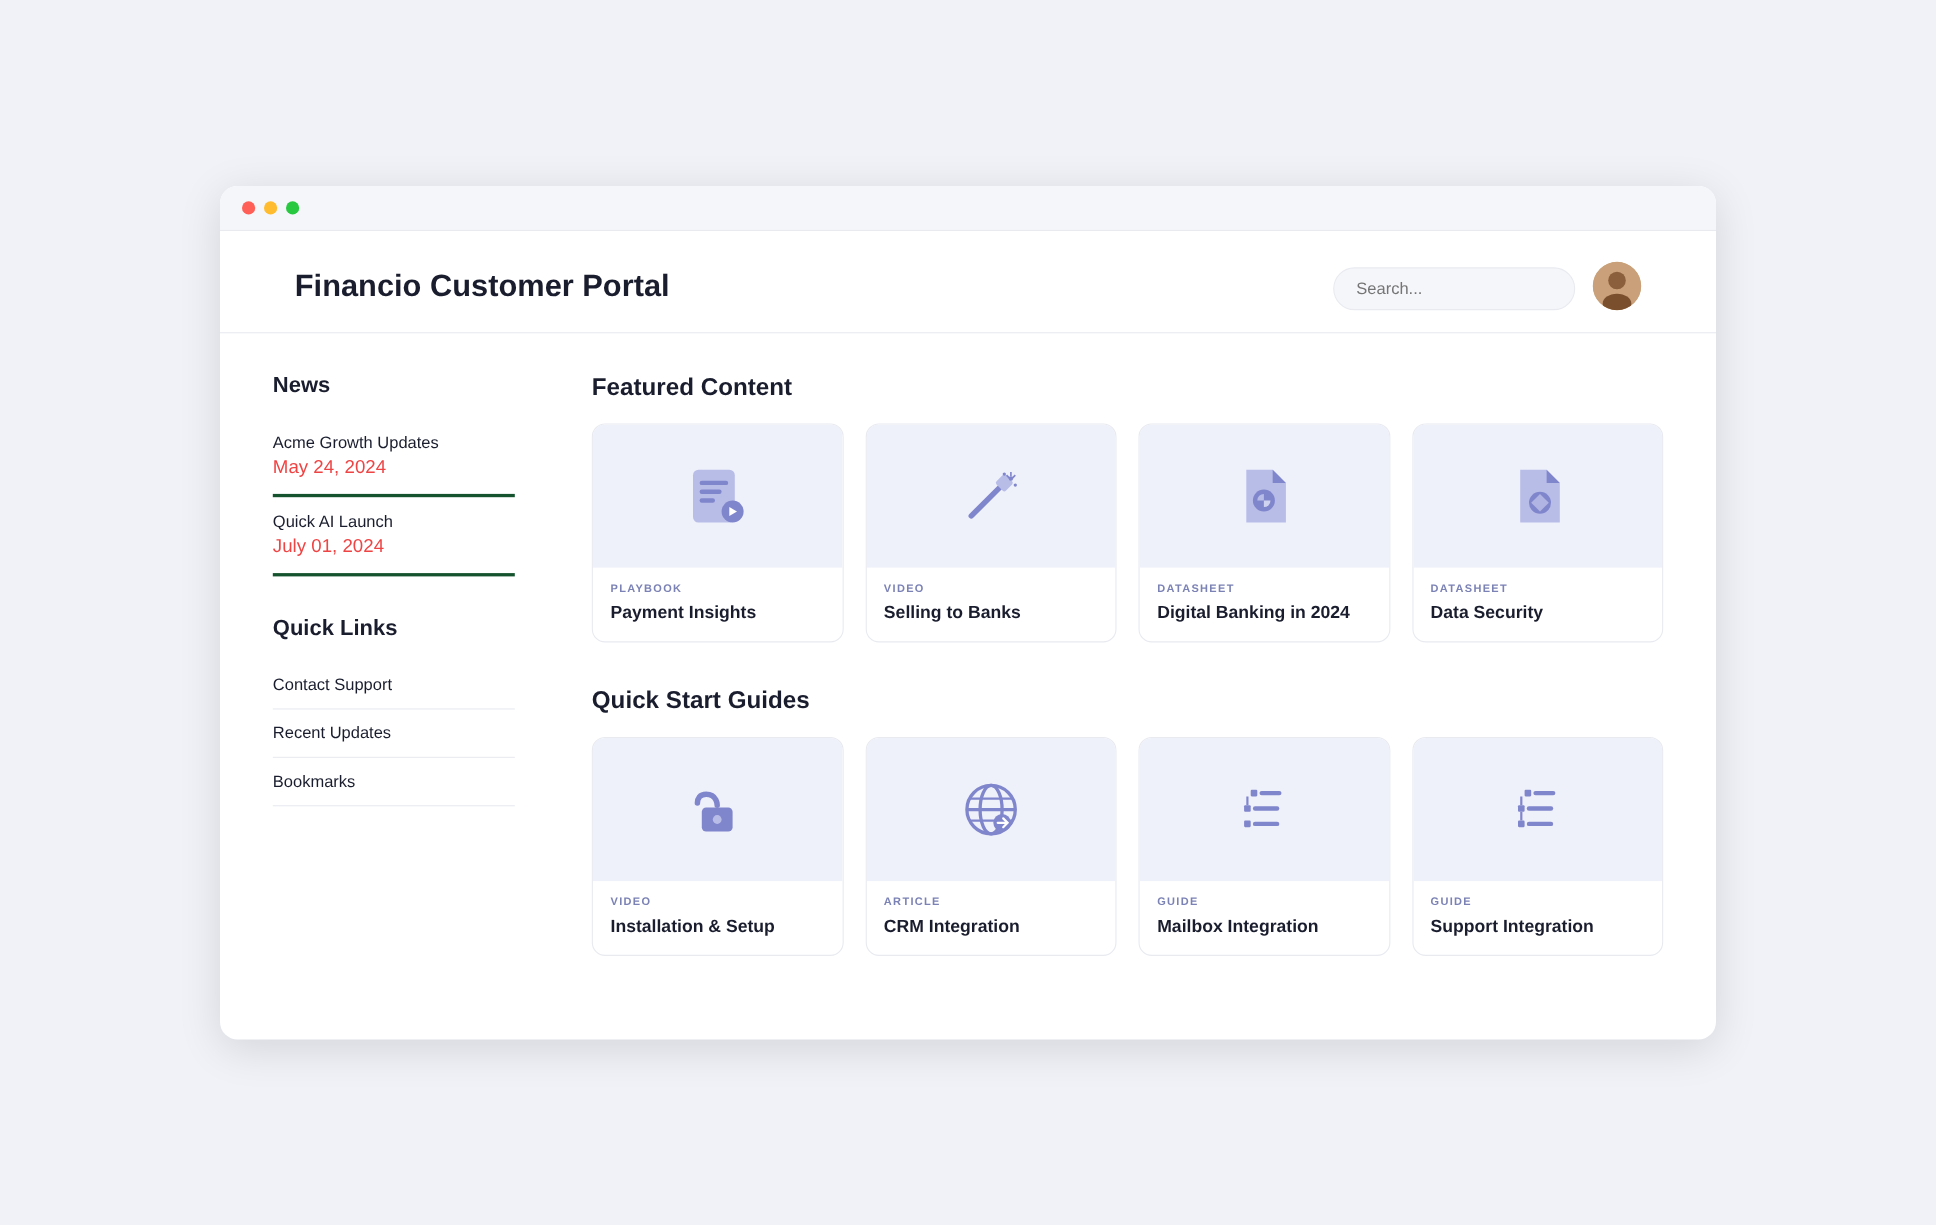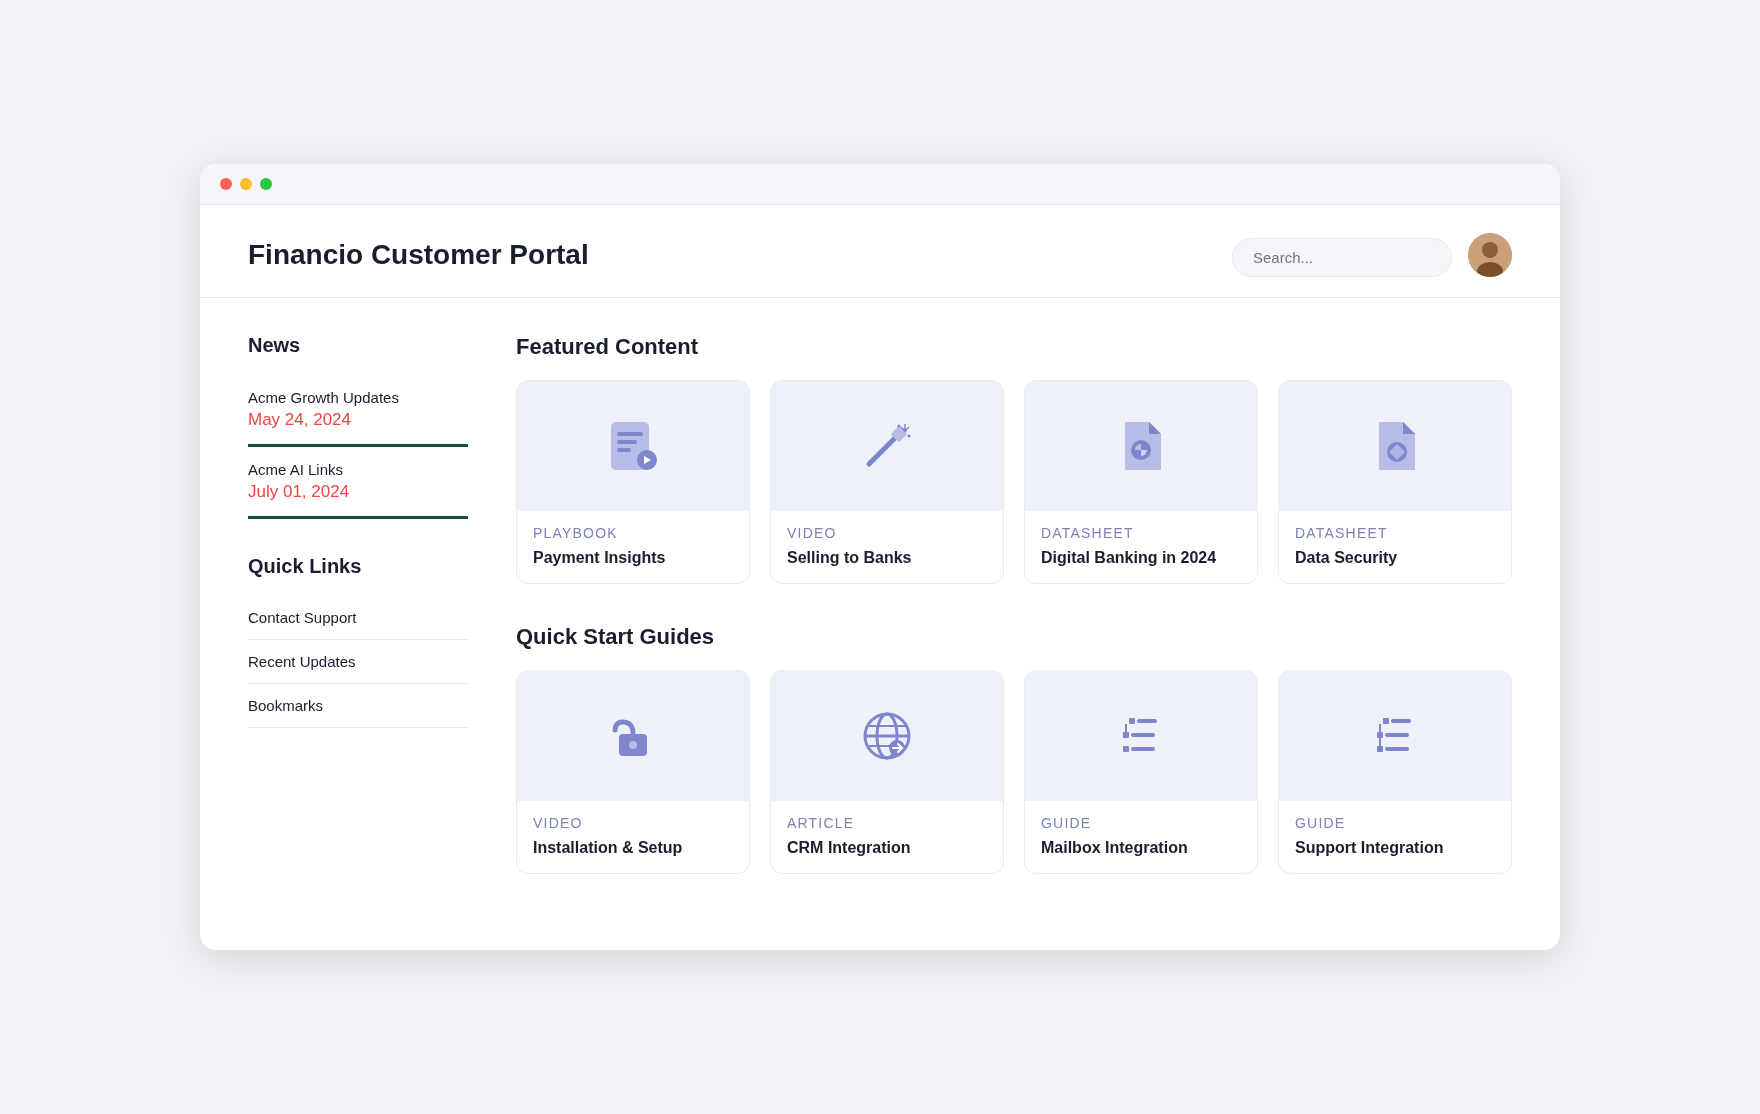--- a/index.html
+++ b/index.html
@@ -32,21 +32,21 @@
       width: 12px; height: 12px;
       border-radius: 50%;
     }
     .dot.red { background: #ff5f57; }
     .dot.yellow { background: #febc2e; }
     .dot.green { background: #28c840; }
     .header {
       display: flex;
       align-items: center;
       justify-content: space-between;
-      padding: 28px 48px 20px;
+      padding: 28px 68px 20px;
       border-bottom: 1px solid #e8eaf0;
     }
     .header-title {
       font-size: 28px;
       font-weight: 700;
       color: #1a1d2e;
     }
     .header-right {
       display: flex;
       align-items: flex-end;
@@ -69,21 +69,21 @@
       background: #c9a87a;
       overflow: hidden;
       display: flex;
       align-items: center;
       justify-content: center;
     }
     .avatar svg { width: 44px; height: 44px; }
     .content {
       display: flex;
       padding: 36px 48px;
-      gap: 48px;
+      gap: 70px;
     }
     .sidebar {
       width: 220px;
       flex-shrink: 0;
     }
     .sidebar-section-title {
       font-size: 20px;
       font-weight: 700;
       color: #1a1d2e;
       margin-bottom: 18px;
@@ -146,22 +146,22 @@
       align-items: center;
       justify-content: center;
     }
     .card-icon-area svg {
       width: 64px; height: 64px;
     }
     .card-body {
       padding: 14px 16px;
     }
     .card-type {
-      font-size: 14px;
-      font-weight: 400;
+      font-size: 10px;
+      font-weight: 700;
       letter-spacing: 1.2px;
       color: #7b82b5;
       margin-bottom: 6px;
     }
     .card-title {
       font-size: 16px;
       font-weight: 600;
       color: #1a1d2e;
       line-height: 1.35;
     }
@@ -195,21 +195,21 @@
   <div class="content">
 
     <div class="sidebar">
       <div class="sidebar-section-title">News</div>
 
       <div class="news-item">
         <div class="news-title">Acme Growth Updates</div>
         <div class="news-date">May 24, 2024</div>
       </div>
       <div class="news-item">
-        <div class="news-title">Acme AI Links</div>
+        <div class="news-title">Quick AI Launch</div>
         <div class="news-date">July 01, 2024</div>
       </div>
 
       <div class="quick-links-section">
         <div class="sidebar-section-title">Quick Links</div>
         <a class="quick-link">Contact Support</a>
         <a class="quick-link">Recent Updates</a>
         <a class="quick-link">Bookmarks</a>
       </div>
     </div>

